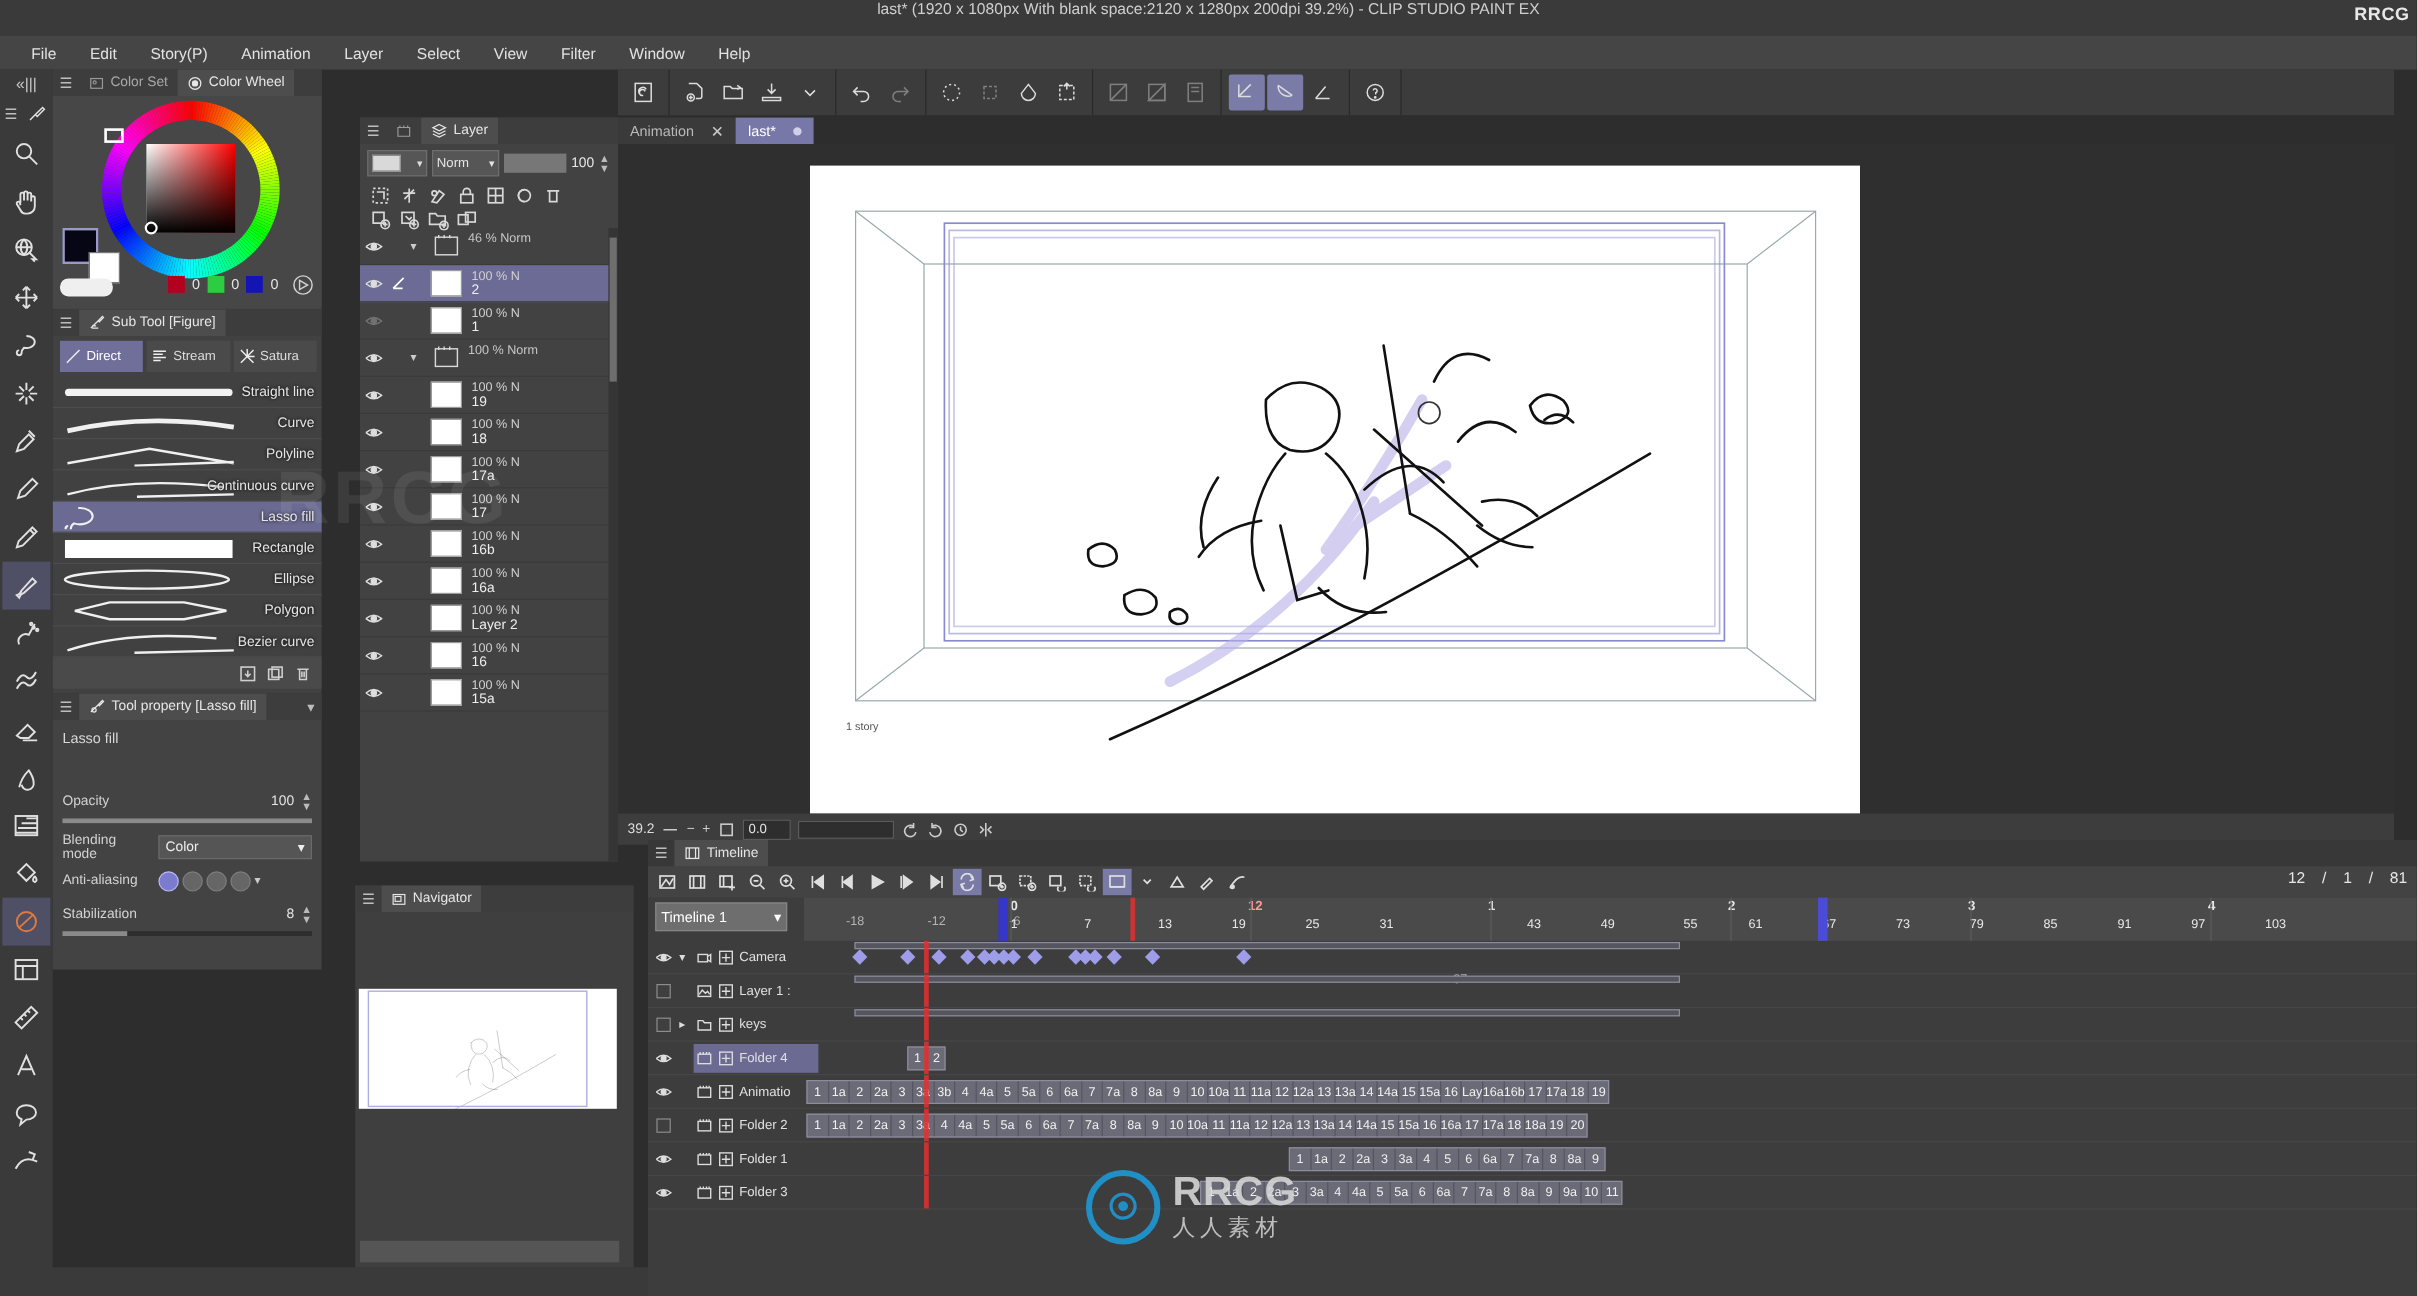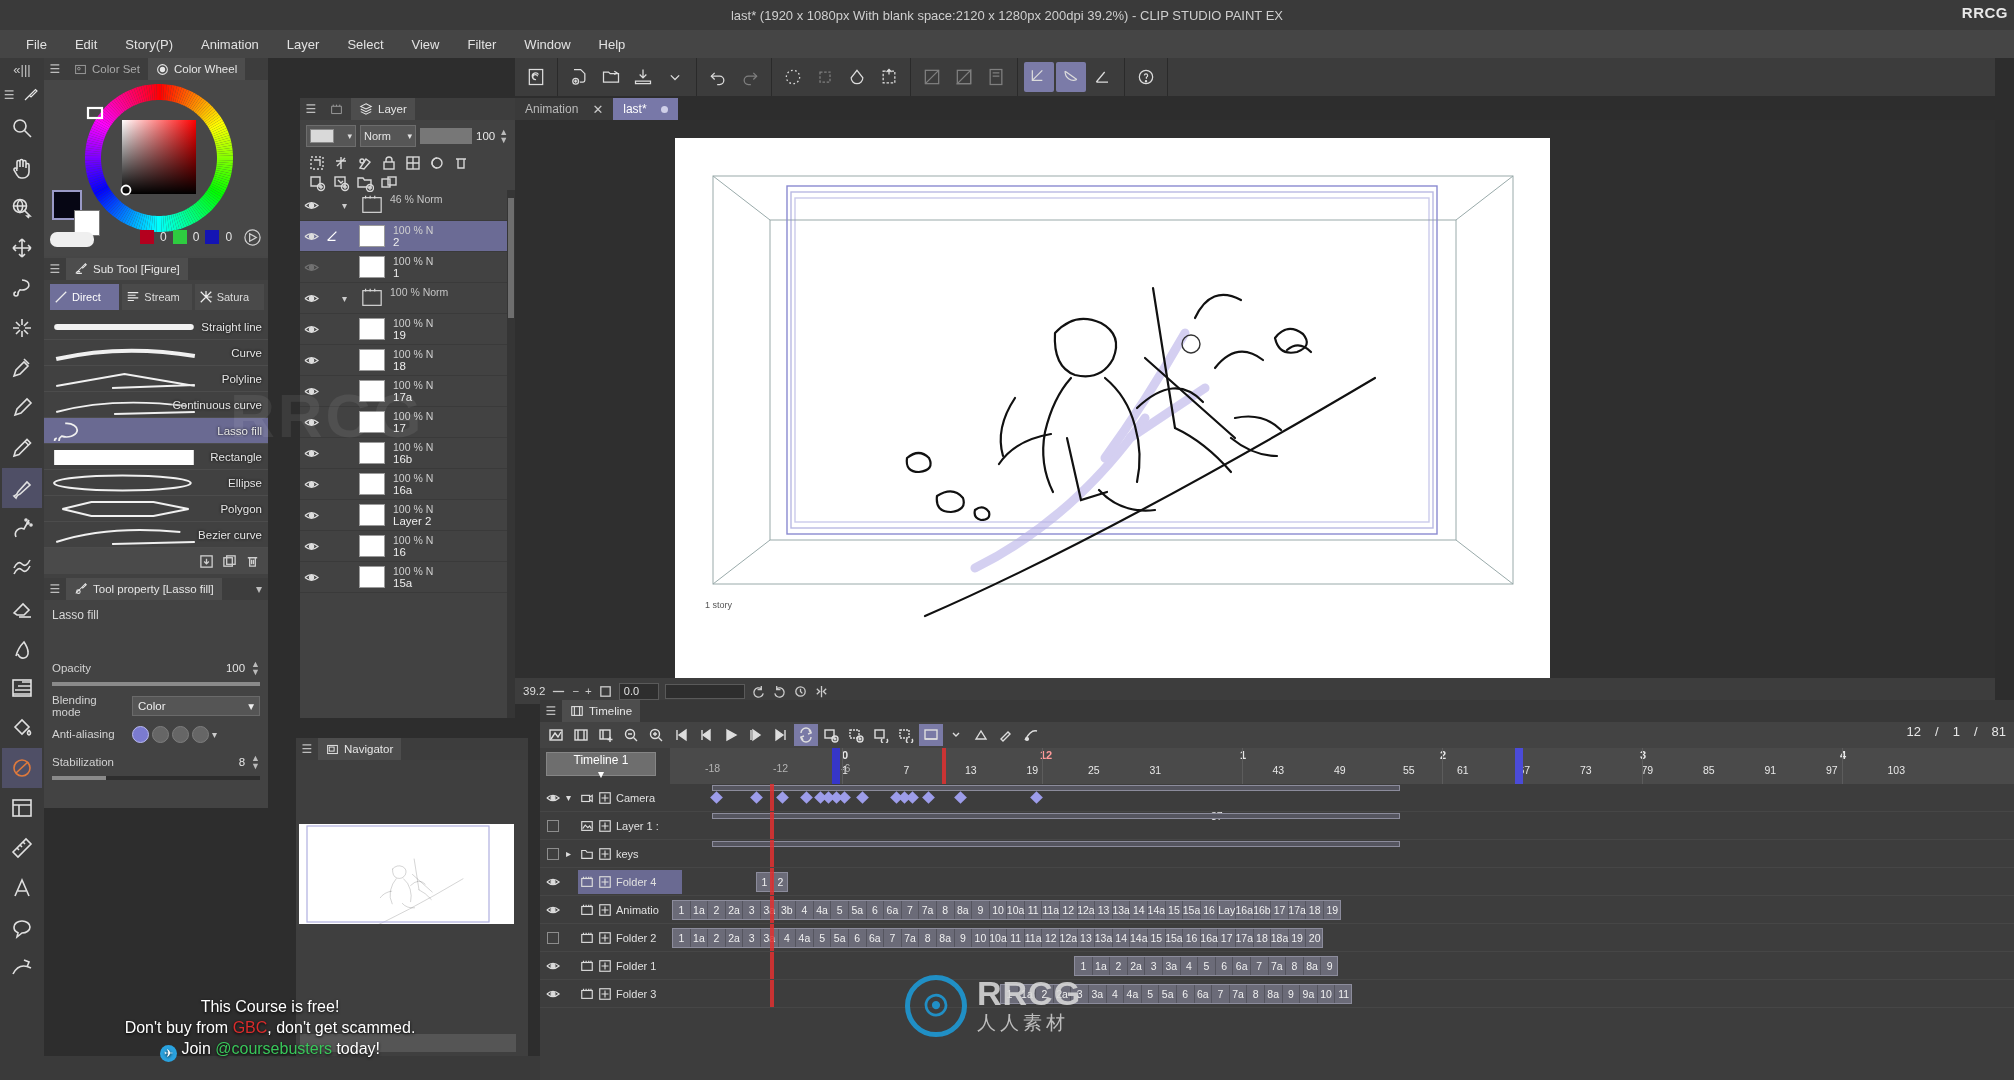--- a/index.html
+++ b/index.html
@@ -1,21 +1,21 @@
 <!DOCTYPE html>
 <html><head>
 <meta charset="utf-8">
 <style>
   * { box-sizing: border-box; margin:0; padding:0; }
   html,body{ width:2014px; height:1080px; overflow:hidden; background:#2b2b2b;
     font-family:"Liberation Sans", sans-serif; color:#d6d6d6; font-size:12px; }
   #app{ position:relative; width:2014px; height:1080px; background:#2d2d2d; }
 
   
-  .titlebar{ height:30px; background:#3a3a3a; display:flex; align-items:center;
+  .titlebar{ height:30px; background:#3a3a3a; display:flex; align-items:flex-start;
     justify-content:center; position:relative; font-size:13px; color:#cfcfcf; }
   .titlebar .wmark{ position:absolute; right:6px; top:4px; font-size:15px;
     font-weight:bold; color:#e8e8e8; letter-spacing:.5px; }
 
   
   .menubar{ height:28px; background:#454545; display:flex; align-items:center;
     padding-left:12px; gap:0px; }
   .menubar .mi{ padding:4px 14px; font-size:13px; color:#e2e2e2; cursor:default; }
 
   
@@ -146,21 +146,21 @@
   .tltoolbar{ height:26px; display:flex; align-items:center; gap:1px; padding:0 4px;
     background:#434343; }
   .tbtn{ width:24px;height:22px; display:flex;align-items:center;justify-content:center;}
   .tbtn.on{ background:#7a7aa6; }
   .tbtn svg{ width:16px;height:16px; stroke:#dedede; fill:none; stroke-width:1.4; }
   .tlcounter{ position:absolute; right:8px; top:24px; display:flex; align-items:center;
     gap:14px; font-size:13px; color:#e7e7e7; }
   .tlbody{ position:absolute; left:0; top:48px; right:0; bottom:0; }
   .tlsel{ position:absolute; left:6px; top:4px; width:110px; height:24px; background:#6e6e6e;
     border:1px solid #858585; display:flex; align-items:center; justify-content:space-between;
-    padding:0 4px; font-size:12px; color:#fff;flex-direction:column; }
+    padding:0 4px; font-size:12px; color:#fff; }
   .ruler{ position:absolute; left:130px; top:0; right:0; height:36px; background:#4a4a4a; }
   .rtick{ position:absolute; top:14px; font-size:10.5px; color:#b4b4b4; }
   .rtick.num{ top:16px; color:#e8e8e8; }
   .rtop{ position:absolute; top:1px; font-size:11px; color:#e8e8e8; font-weight:bold;}
   .rsep{ position:absolute; top:0; bottom:0; width:1px; background:#5c5c5c; }
   .tracks{ position:absolute; left:0; top:36px; right:0; bottom:0; }
   .trow{ height:28px; display:flex; align-items:center; border-bottom:1px solid #464646;
     position:relative; }
   .trow.sel .tname{ background:#6a6a92; }
   .tvis{ width:26px; display:flex;align-items:center;justify-content:center; }
@@ -1852,23 +1852,13 @@
 
   <div class="bigwm">RRCG</div>
   <div class="rrcg">
     <div class="logo">⦿</div>
     <div class="txt">
       <b>RRCG</b>
       <span>人人素材</span>
     </div>
   </div>
   <div class="botbar"></div>
-  <div class="promo">
-    <div>This Course is free!</div>
-    <div>
-      <span>Don't buy from </span><span class="red">GBC</span><span>, don't get scammed.</span>
-    </div>
-    <div>
-      <span class="tg">✈</span>
-      <span>Join </span><span class="grn">@coursebusters</span><span> today!</span>
-    </div>
-  </div>
 </div>
 
 </body></html>

